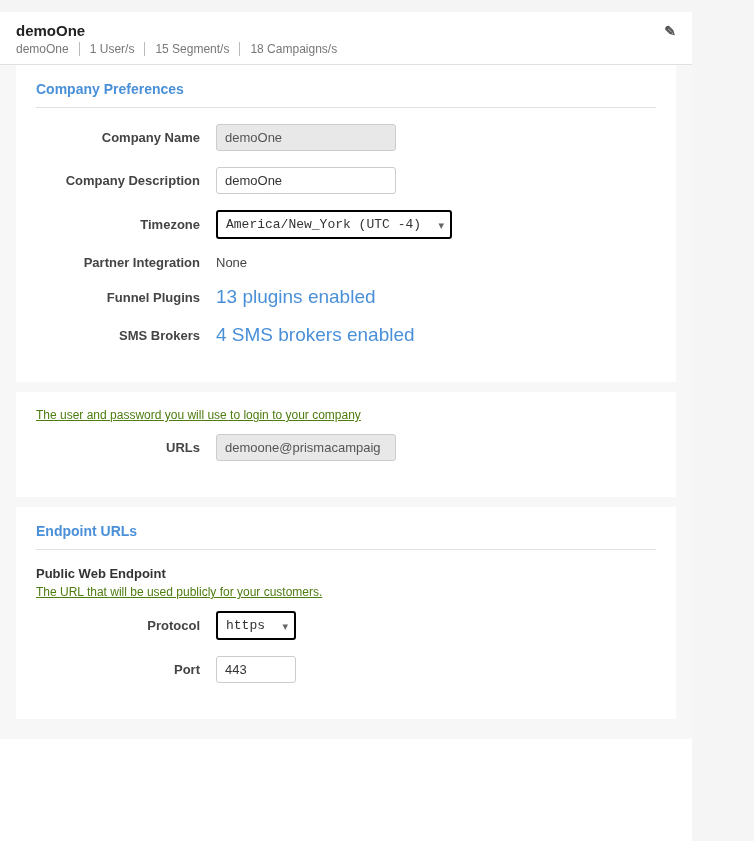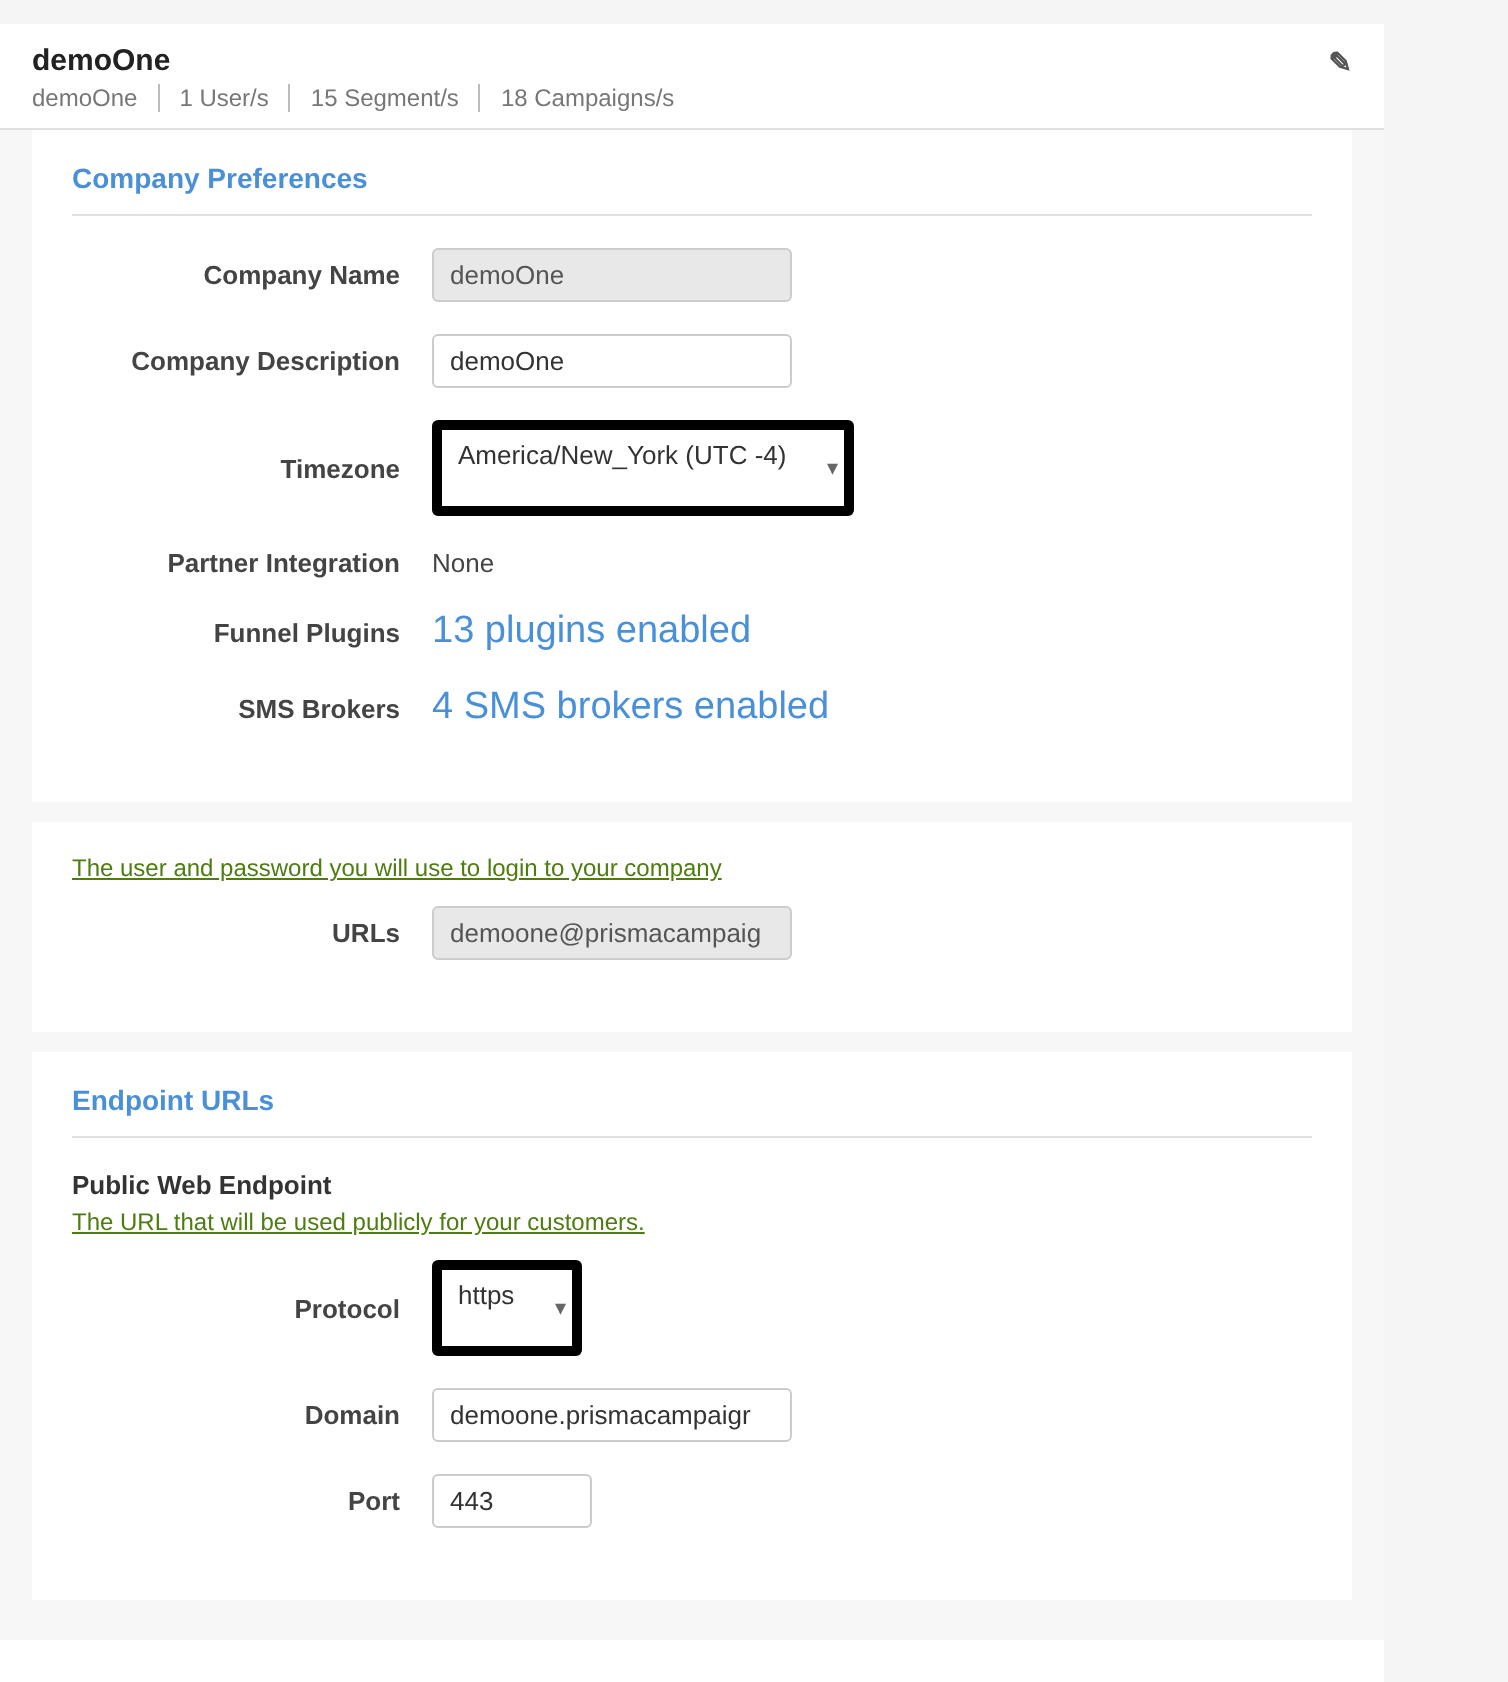--- a/index.html
+++ b/index.html
@@ -96,30 +96,31 @@
     }
     input[type="text"].disabled-field {
       background: #e8e8e8;
       color: #555;
     }
     .select-wrapper {
       position: relative;
       display: inline-block;
     }
     select {
-      border: 5px solid #000000;
+      border: 2px solid #000000;
       border-radius: 3px;
-      padding: 5px 28px 18px 8px;
+      padding: 5px 28px 5px 8px;
       font-size: 13px;
       color: #333;
       appearance: none;
       -webkit-appearance: none;
       background: #fff;
       outline: none;
       cursor: pointer;
+      font-family: Liberation Mono, monospace;
     }
     .select-arrow {
       position: absolute;
       right: 8px;
       top: 50%;
       transform: translateY(-50%);
       pointer-events: none;
       color: #666;
       font-size: 11px;
     }
@@ -236,24 +237,20 @@
         <div class="form-label">Protocol</div>
         <div class="select-wrapper">
           <select>
             <option>https</option>
             <option>http</option>
           </select>
           <span class="select-arrow">▾</span>
         </div>
       </div>
 
-      <div class="form-row">
-        <div class="form-label">Domain</div>
-        <input type="text" value="demoone.prismacampaigr" style="">
-      </div>
 
       <div class="form-row">
         <div class="form-label">Port</div>
         <input type="text" value="443" style="width: 80px;">
       </div>
     </div>
 
   </div>
 </div>
 

